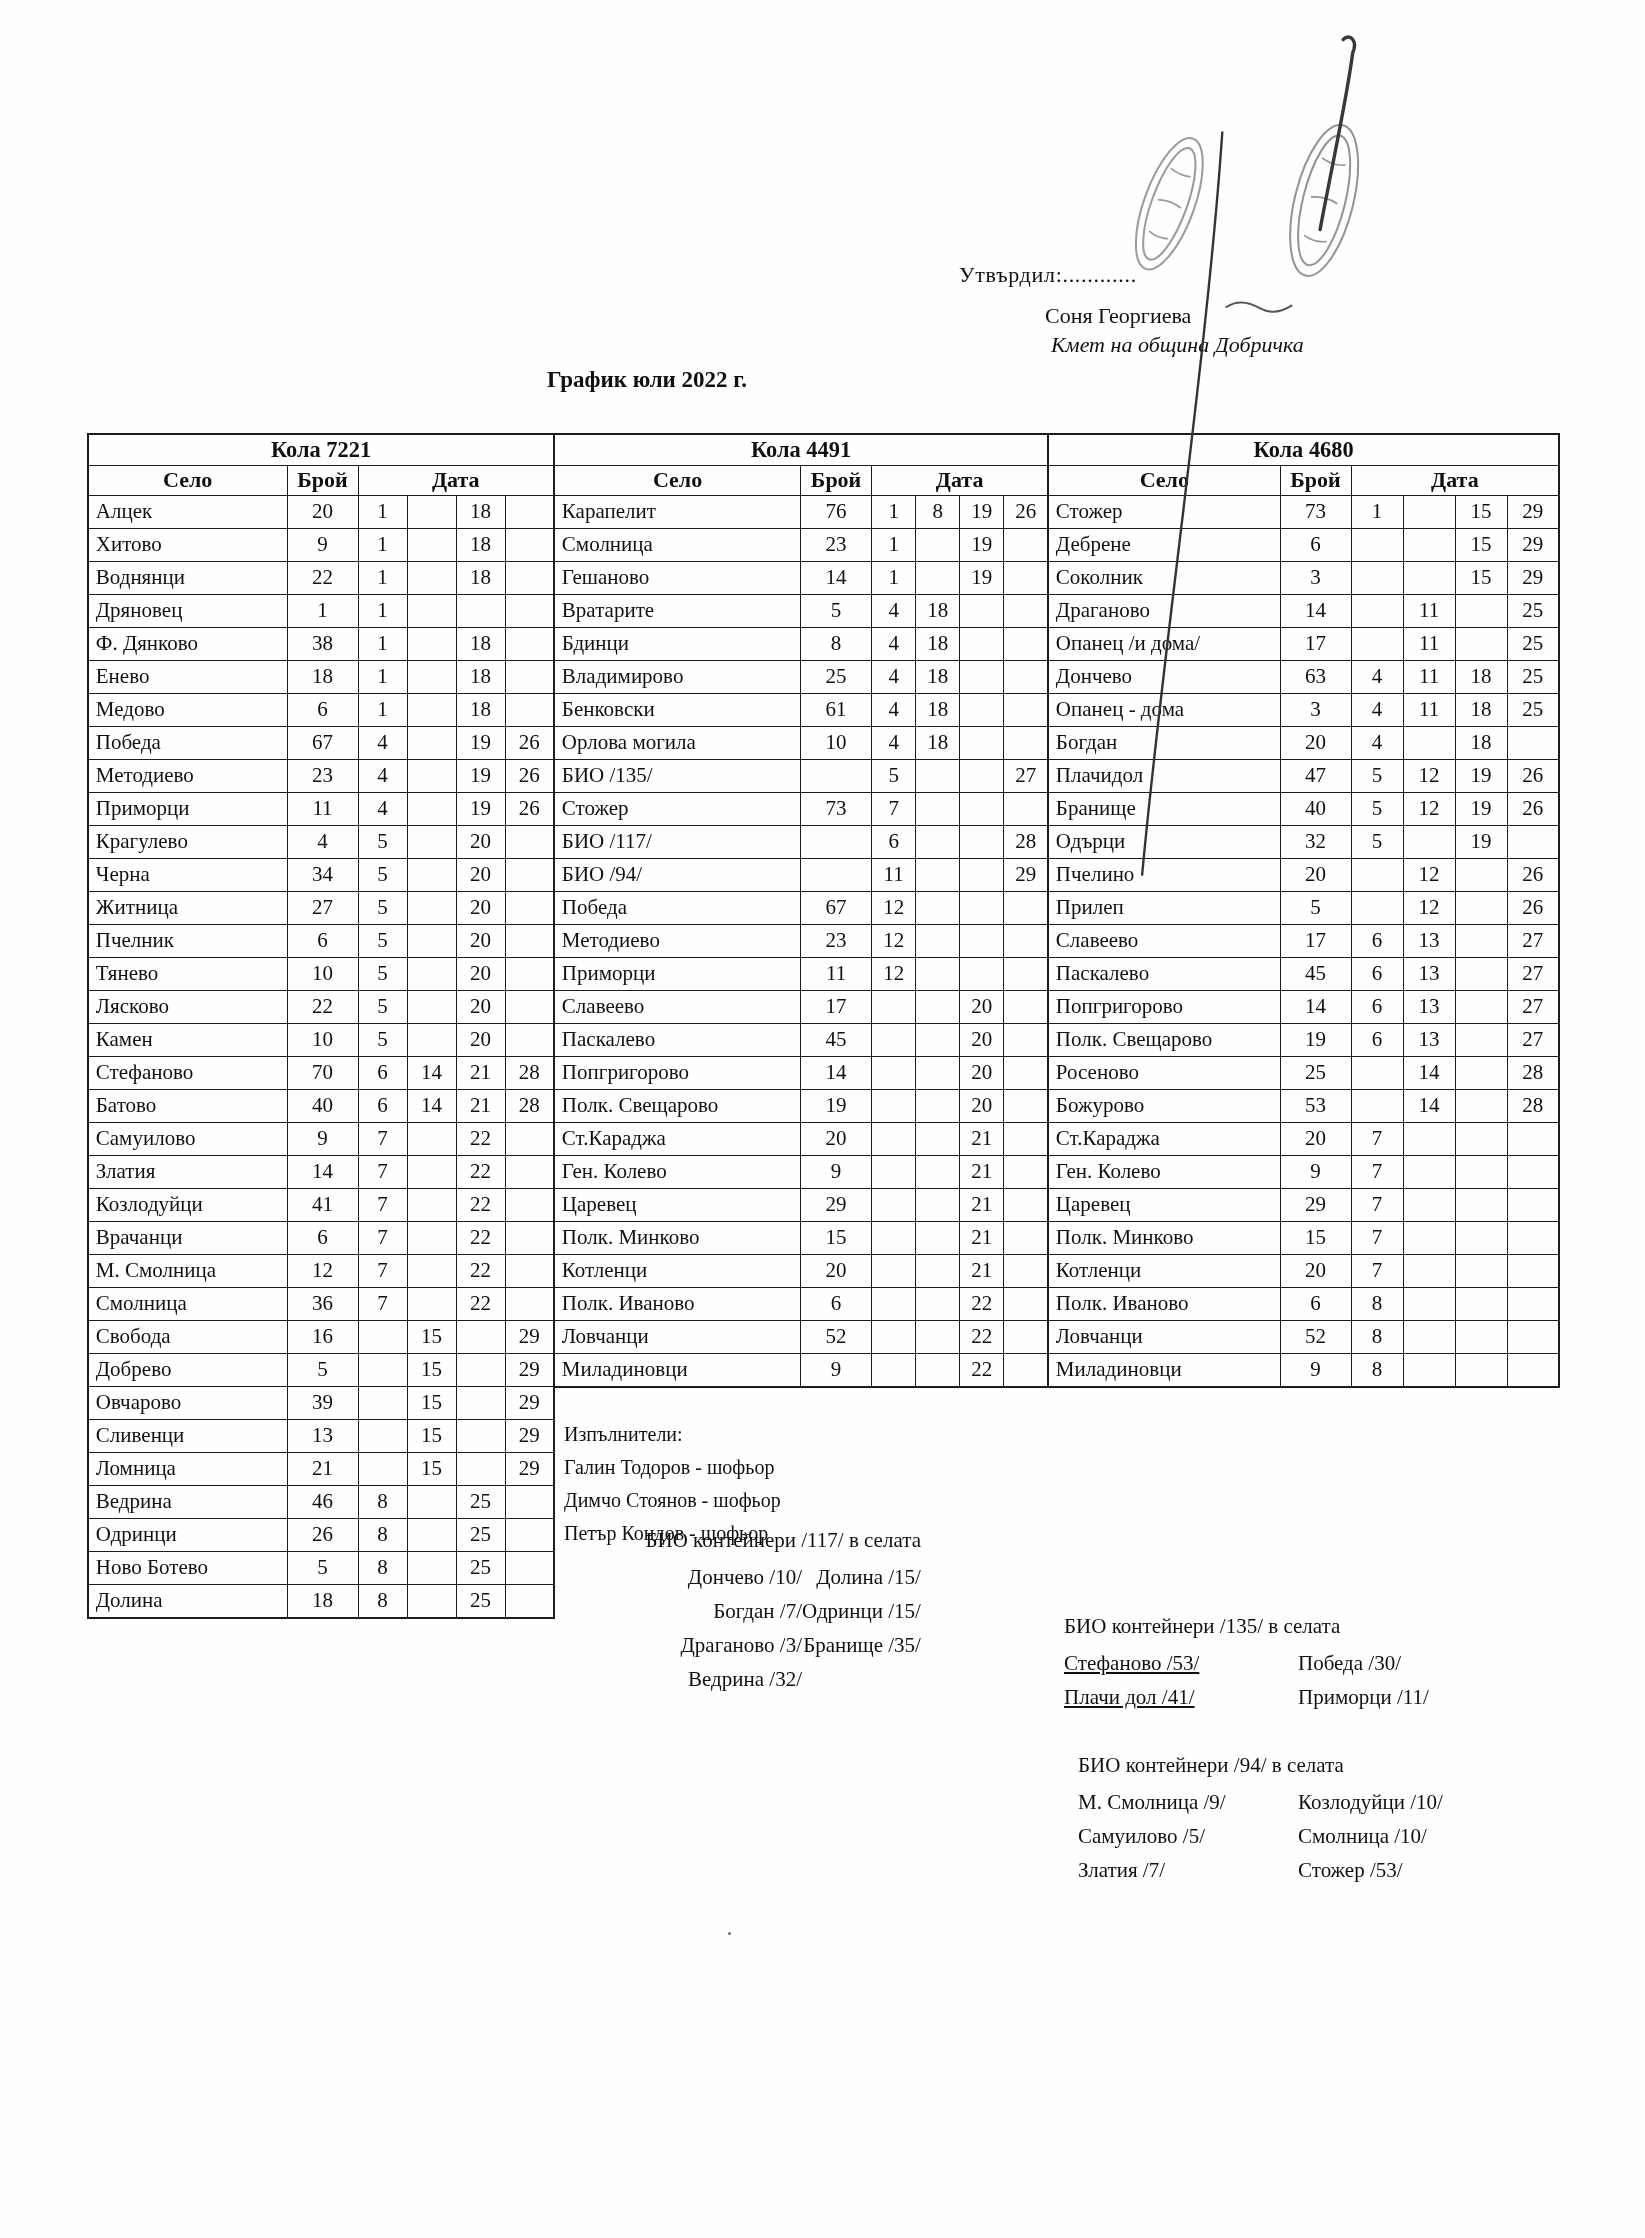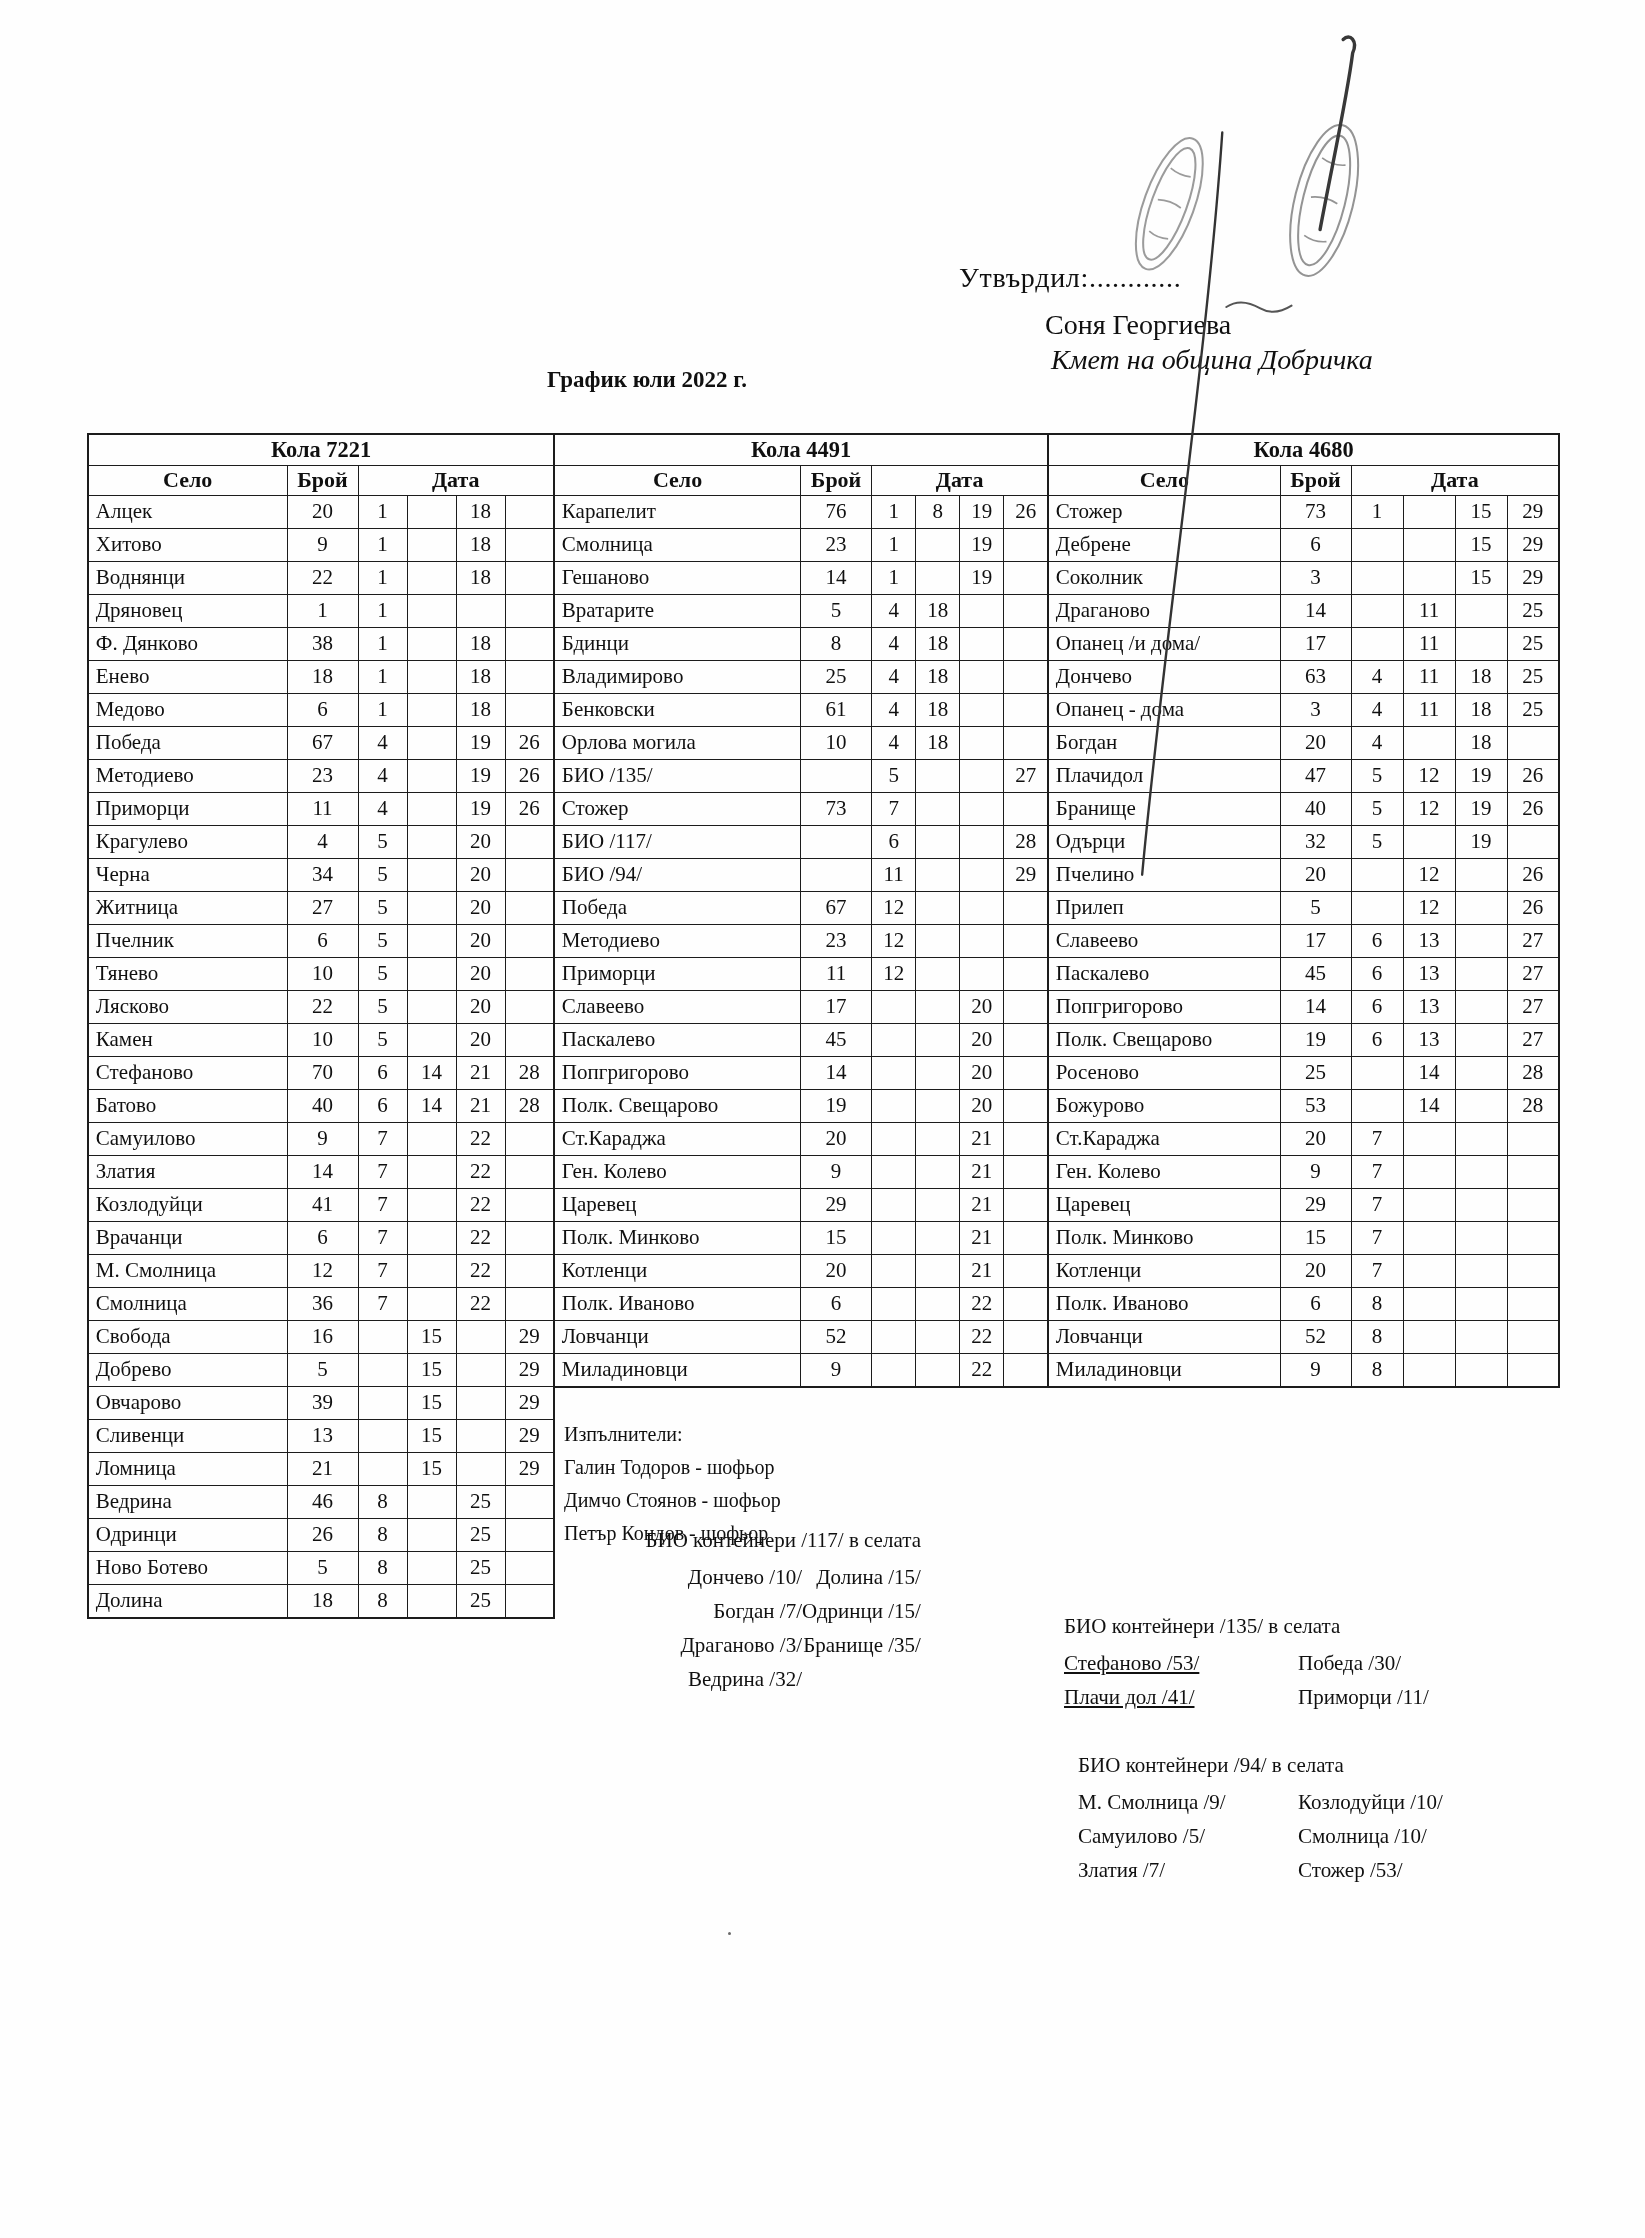--- a/index.html
+++ b/index.html
@@ -3,21 +3,21 @@
 <meta charset="utf-8">
 <style>
   html,body{margin:0;padding:0;background:#d9d9d9;}
   .page{position:relative;width:1646px;height:2239px;background:#fefefe;
         font-family:"Liberation Serif",serif;color:#101010;overflow:hidden;}
 
   
   .sig-layer{position:absolute;left:0;top:0;width:1646px;height:2239px;z-index:6;pointer-events:none;}
 
   
-  .approval{position:absolute;left:959px;top:262px;font-size:28px;z-index:2;}
+  .approval{position:absolute;left:959px;top:262px;font-size:22px;z-index:2;}
   .approval .lbl{letter-spacing:0.7px;}
   .approval .nm{margin:15px 0 0 86px;}
   .approval .tt{margin:2.7px 0 0 92px;font-style:italic;}
 
   .doc-title{position:absolute;left:547px;top:367px;font-size:23px;font-weight:700;z-index:2;}
 
   
   .tables{position:absolute;left:87px;top:433px;display:flex;align-items:flex-start;z-index:1;}
   table.t{border-collapse:collapse;table-layout:fixed;background:#fefefe;border:2px solid #1c1c1c;}
   table.t + table.t{margin-left:-2px;}

